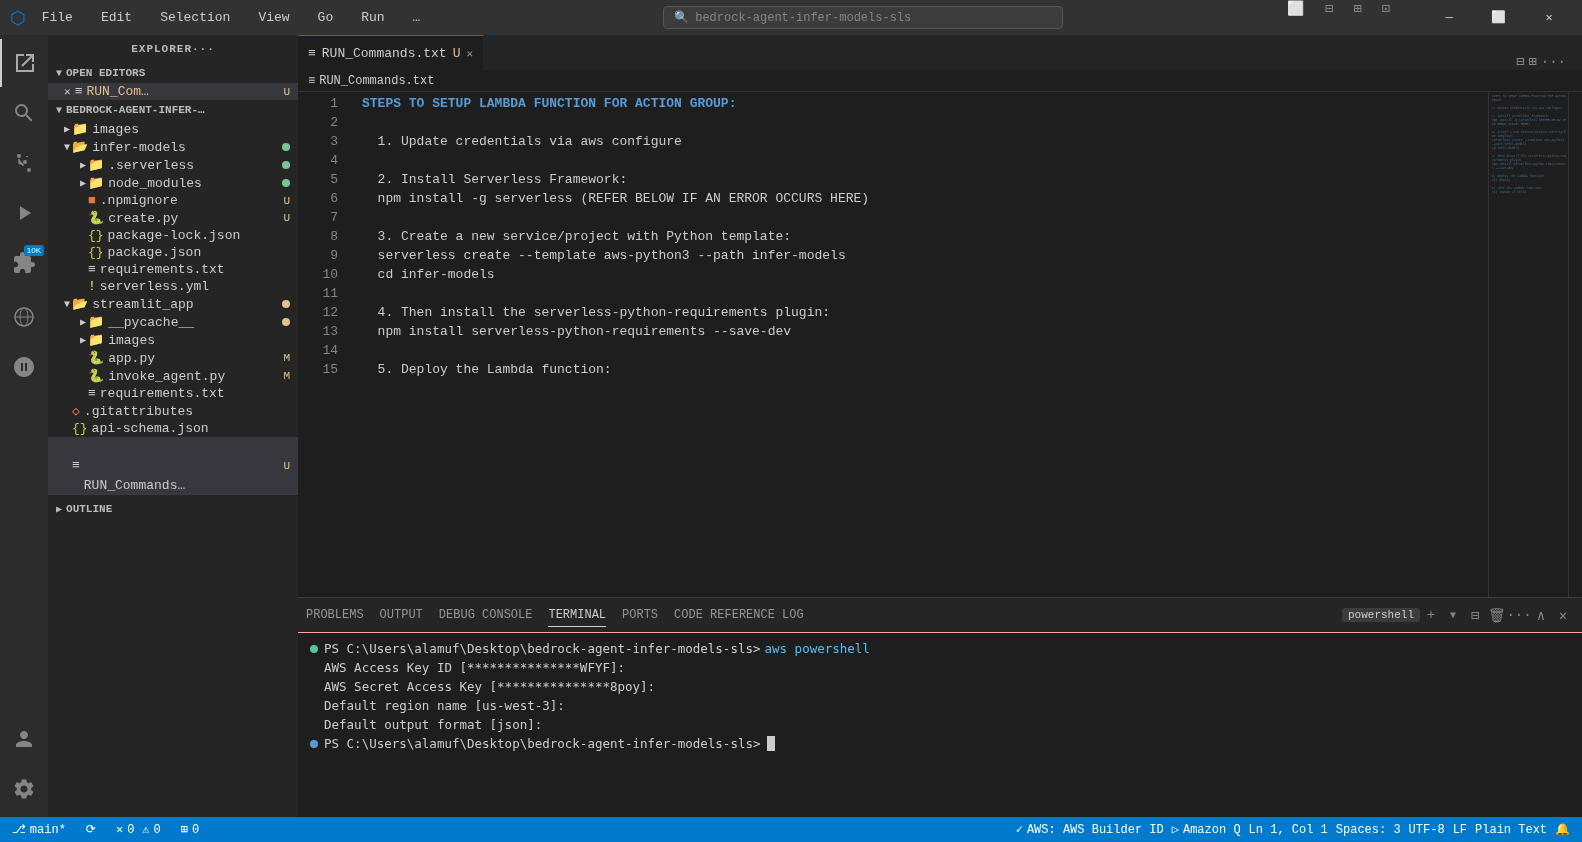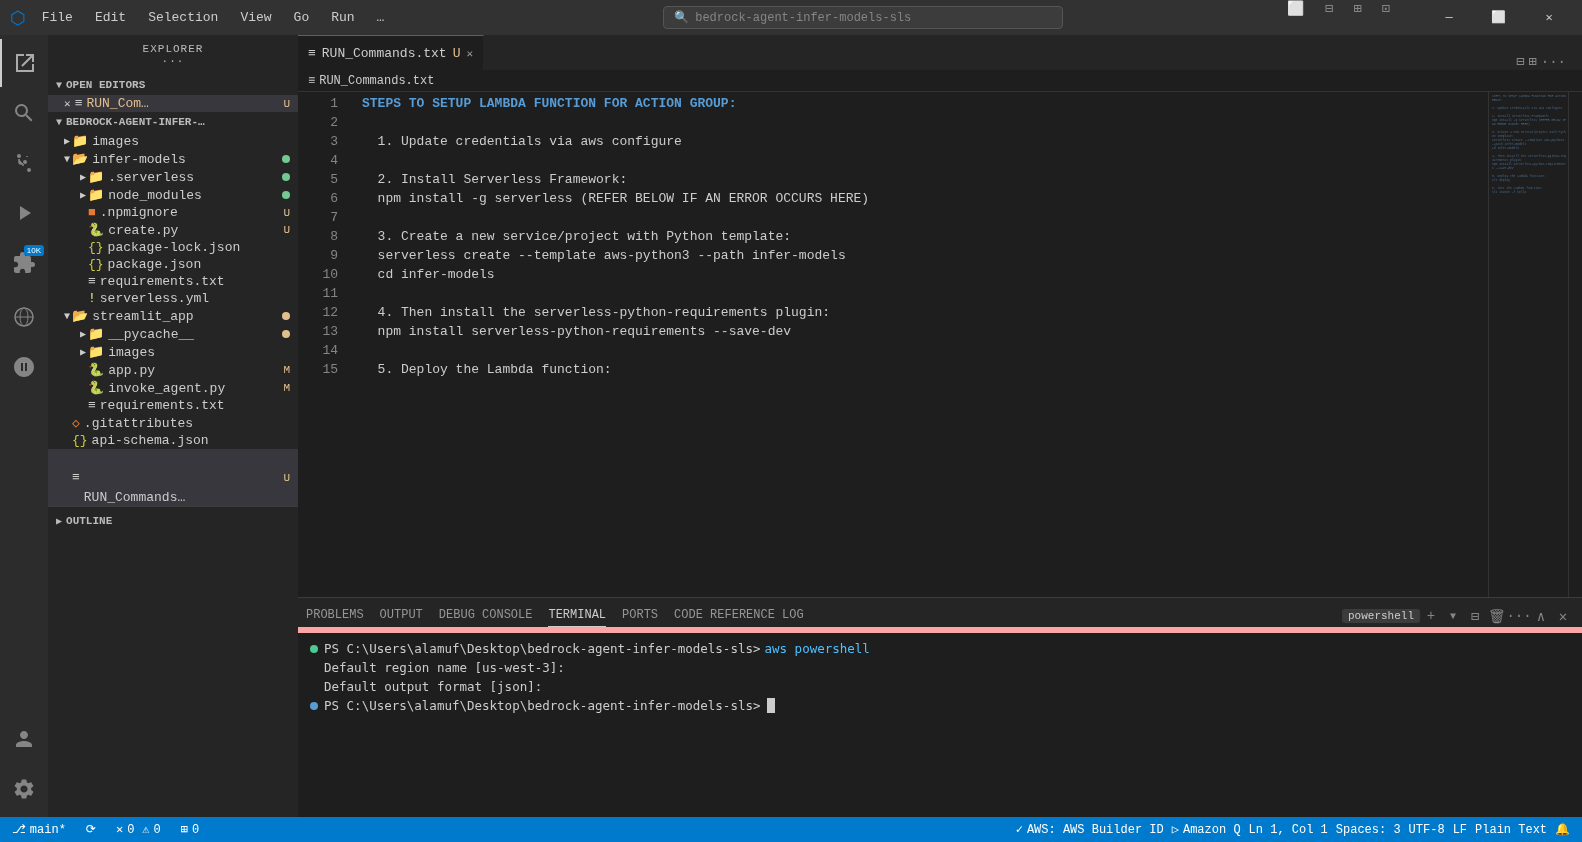--- a/index.html
+++ b/index.html
@@ -18,21 +18,21 @@
       height: 35px;
       background: #323233;
       display: flex;
       align-items: center;
       padding: 0 10px;
       gap: 8px;
       user-select: none;
     }
     #title-bar .menu-items {
       display: flex;
-      gap: 6px;
+      gap: 12px;
       flex: 1;
     }
     #title-bar .menu-item {
       padding: 4px 8px;
       cursor: pointer;
       border-radius: 4px;
       font-size: 13px;
       color: #cccccc;
     }
     #title-bar .search-bar {
@@ -118,28 +118,27 @@
       width: 250px;
       background: #252526;
       display: flex;
       flex-direction: column;
       flex-shrink: 0;
       overflow: hidden;
     }
     #sidebar-header {
       padding: 8px 12px;
       font-size: 11px;
-      font-weight: 400;
+      font-weight: 700;
       color: #bbbbbb;
       letter-spacing: 1px;
       display: flex;
       align-items: center;
-      justify-content: flex-start;
+      justify-content: center;
       text-transform: uppercase;
-      flex-direction: column;
     }
     .sidebar-section-title {
       padding: 4px 8px;
       font-size: 11px;
       color: #bbbbbb;
       display: flex;
       align-items: center;
       gap: 4px;
       cursor: pointer;
       font-weight: 600;
@@ -263,24 +262,24 @@
       background: #1e1e1e;
       border-top: 1px solid #3c3c3c;
       display: flex;
       flex-direction: column;
       flex-shrink: 0;
     }
     #panel-tabs {
       height: 35px;
       background: #252526;
       display: flex;
-      align-items: flex-end;
+      align-items: center;
       padding: 0 8px;
       gap: 16px;
-      border-bottom: 6px solid #fca5a5;
+      border-bottom: 1px solid #fca5a5;
     }
     .panel-tab {
       font-size: 12px;
       color: #969696;
       cursor: pointer;
       padding: 4px 0;
       border-bottom: 1px solid transparent;
     }
     .panel-tab.active { color: #cccccc; border-bottom: 1px solid #cccccc; }
     #panel-actions {
@@ -703,20 +702,26 @@
           </div>
         </div>
 
         <div id="terminal-content">
           <div class="term-line">
             <span class="term-dot-green"></span>
             <span class="term-prompt">PS C:\Users\alamuf\Desktop\bedrock-agent-infer-models-sls&gt;</span>
             <span style="color:#4fc1ff;"> aws powershell</span>
           </div>
           <div class="term-line" style="padding-left:14px;">
+            <span class="term-value">AWS Access Key ID [***************WFYF]:</span>
+          </div>
+          <div class="term-line" style="padding-left:14px;">
+            <span class="term-value">AWS Secret Access Key [***************8poy]:</span>
+          </div>
+          <div class="term-line" style="padding-left:14px;">
             <span class="term-value">Default region name [us-west-3]:</span>
           </div>
           <div class="term-line" style="padding-left:14px;">
             <span class="term-value">Default output format [json]:</span>
           </div>
           <div class="term-line">
             <span class="term-dot-blue"></span>
             <span class="term-prompt">PS C:\Users\alamuf\Desktop\bedrock-agent-infer-models-sls&gt;</span>
             <span style="display:inline-block;width:8px;height:15px;background:#cccccc;margin-left:2px;animation:blink 1s infinite;"></span>
           </div>

